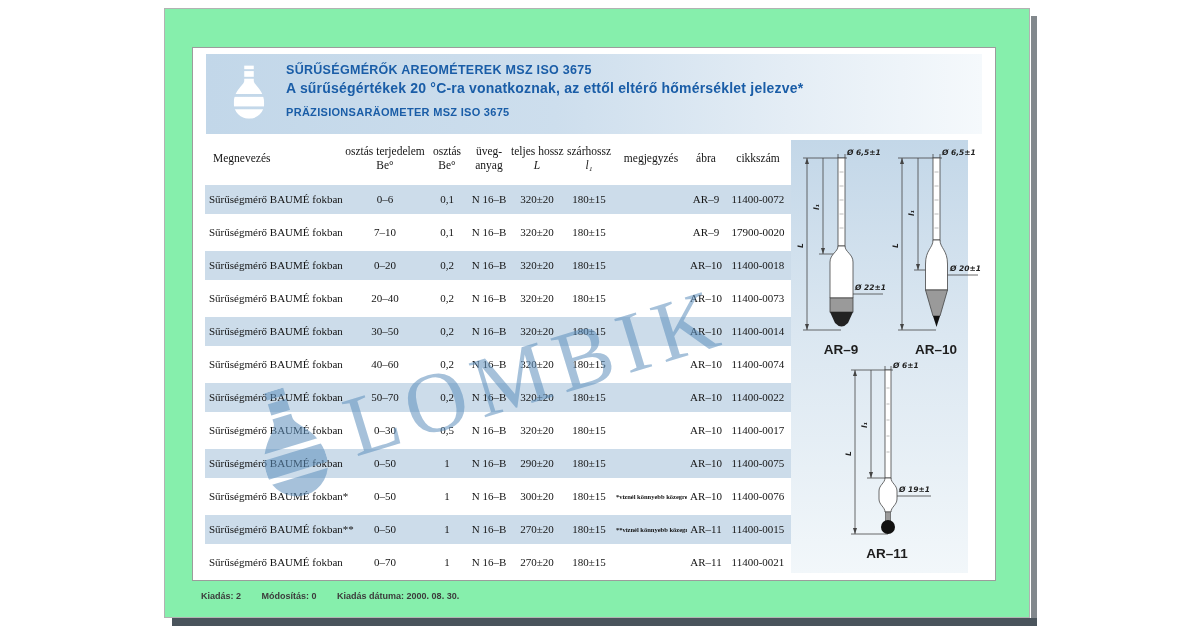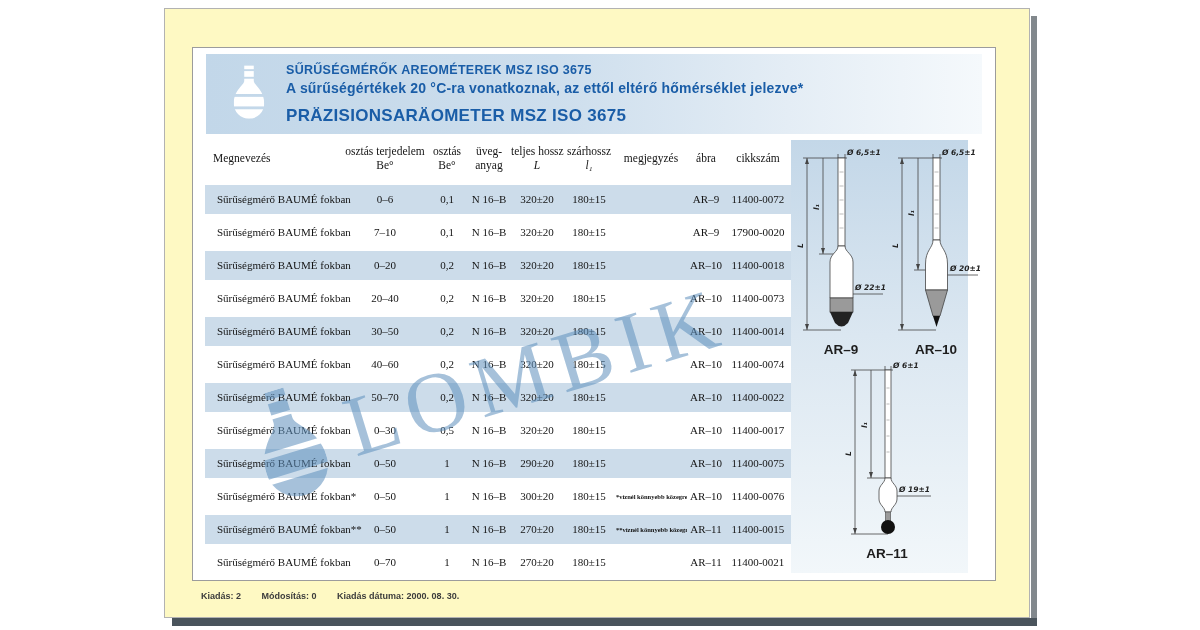--- a/index.html
+++ b/index.html
@@ -3,50 +3,50 @@
 <meta charset="utf-8">
 <style>
   html,body{margin:0;padding:0;}
   body{
     width:1200px;height:630px;position:relative;background:#ffffff;
     font-family:"Liberation Sans",sans-serif;overflow:hidden;
   }
   
   .sheet{
     position:absolute;left:164px;top:8px;width:866px;height:610px;
-    background:#fef9c3;border:1px solid #b2b2b2;box-sizing:border-box;
+    background:#86efac;border:1px solid #b2b2b2;box-sizing:border-box;
   }
   .shadow-right{position:absolute;left:1031px;top:16px;width:6px;height:609px;background:#82888d;}
   .shadow-bottom{position:absolute;left:172px;top:618px;width:865px;height:8px;background:#4a545c;}
   
   .frame{
     position:absolute;left:27px;top:38px;width:802px;height:532px;
     border:1px solid #9c9c9c;background:#fff;box-sizing:content-box;
   }
   
   .header-band{
     position:absolute;left:13px;top:6px;width:776px;height:80px;
     background:linear-gradient(90deg,#c2d7e9 0%,#cddeed 45%,#e4edf5 75%,#f5f9fc 100%);
   }
   .band-logo{position:absolute;left:22px;top:11px;width:42px;height:58px;}
   .band-text{position:absolute;left:80px;top:9px;}
   .title-hu{font-size:12.5px;font-weight:bold;color:#1a5da7;letter-spacing:.3px;}
   .subtitle{font-size:14px;font-weight:bold;color:#1a5da7;margin-top:3px;letter-spacing:.2px;}
-  .title-de{font-size:17px;font-weight:bold;color:#1a5da7;margin-top:10px;letter-spacing:.3px;}
+  .title-de{font-size:11px;font-weight:bold;color:#1a5da7;margin-top:10px;letter-spacing:.3px;}
   
   .table-wrap{position:absolute;left:12px;top:90px;width:586px;}
   table{width:586px;border-collapse:separate;border-spacing:0 4px;table-layout:fixed;
         font-family:"Liberation Serif",serif;color:#141414;}
   thead th{font-weight:normal;font-size:11.5px;text-align:center;white-space:nowrap;
            vertical-align:middle;padding:2px 0 8px 0;line-height:1.25;}
   thead th.c-name{text-align:left;padding-left:8px;}
   thead th .h2{display:block;}
   .ital{font-style:italic;}
   tbody td{height:27px;font-size:11px;text-align:center;white-space:nowrap;vertical-align:middle;}
-  tbody td.c-name{text-align:left;padding-left:12px;}
+  tbody td.c-name{text-align:left;padding-left:4px;}
   tbody td.c-note{font-size:6.5px;font-weight:bold;overflow:hidden;}
   tr.alt td{background:#ccdcea;}
   
   .right-panel{
     position:absolute;left:598px;top:92px;width:177px;height:433px;
     background:linear-gradient(180deg,#c3d7e8 0%,#dbe7f1 45%,#f2f7fa 100%);
   }
   .diagram{position:absolute;}
   .d1{left:4px;top:4px;width:92px;}
   .d2{left:99px;top:4px;width:92px;}

